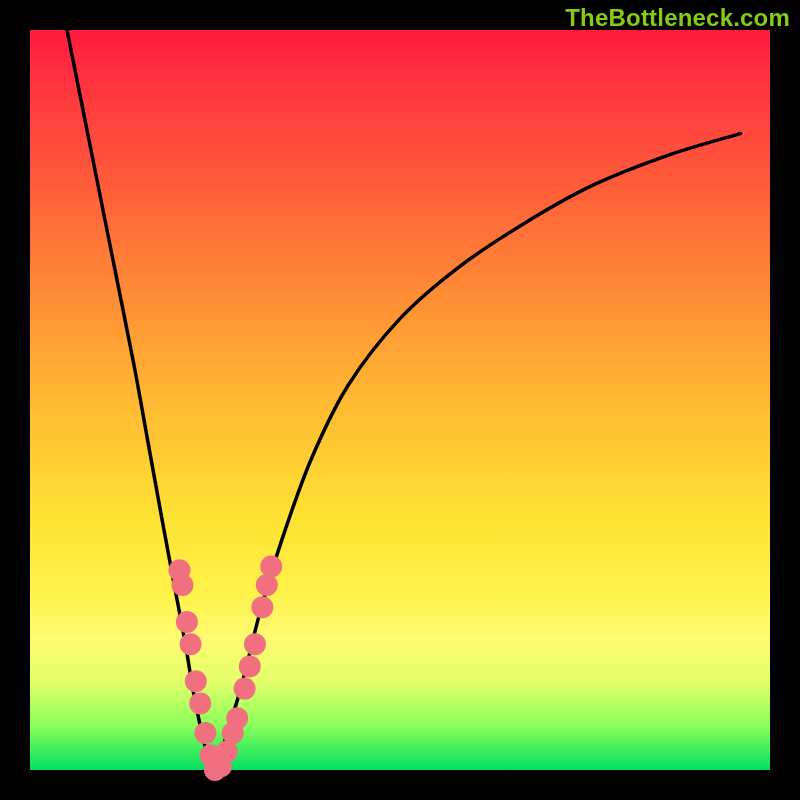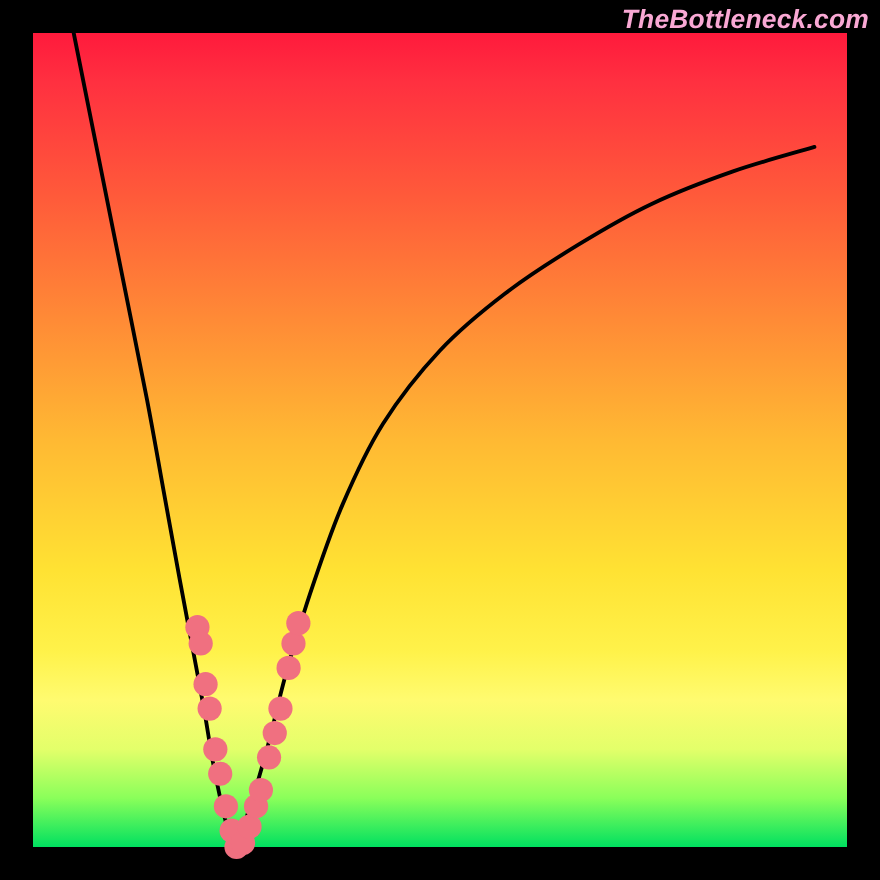--- a/index.html
+++ b/index.html
@@ -39,24 +39,23 @@
     width: 740px;
     height: 740px;
     overflow: visible;
   }
   .watermark {
     position: absolute;
     top: 4px;
     right: 10px;
     font-size: 24px;
     font-weight: 600;
-    color: #f9a8d4;
+    color: #84cc16;
     font-family: Arial, Helvetica, sans-serif;
     letter-spacing: 0.2px;
-    font-style: italic;
   }
 </style>
 </head>
 <body>
 
 <div class="frame">
   <svg viewBox="0 0 740 740">
     <path d="M 37 0 C 40.7 18.5, 51.800000000000004 74, 59.2 111 C 66.60000000000001 148, 74 185, 81.4 222 C 88.80000000000001 259, 97.43333333333334 300.9333333333333, 103.60000000000001 332.99999999999994 C 109.76666666666668 365.0666666666666, 113.46666666666667 387.26666666666665, 118.4 414.4 C 123.33333333333334 441.5333333333333, 128.88333333333333 472.3666666666666, 133.2 495.79999999999995 C 137.51666666666665 519.2333333333333, 140.60000000000002 535.2666666666667, 144.3 555 C 148 574.7333333333333, 152.31666666666666 596.9333333333334, 155.4 614.2 C 158.48333333333335 631.4666666666667, 160.33333333333334 645.0333333333333, 162.8 658.6 C 165.26666666666668 672.1666666666667, 167.73333333333335 684.5, 170.20000000000002 695.6 C 172.66666666666669 706.7, 175.13333333333333 717.8000000000001, 177.6 725.2 C 180.06666666666666 732.6, 183.76666666666665 737.5333333333333, 185 740" fill="none" stroke="#000000" stroke-width="3.5" stroke-linecap="round"></path>
     <path d="M 185 740 C 187.46666666666667 732.6, 194.86666666666667 711.6333333333333, 199.8 695.6 C 204.73333333333335 679.5666666666667, 209.66666666666666 662.3, 214.6 643.8 C 219.53333333333333 625.3, 223.23333333333335 606.8, 229.4 584.6 C 235.56666666666666 562.4000000000001, 242.9666666666667 536.5, 251.60000000000002 510.6 C 260.23333333333335 484.70000000000005, 270.1 455.1, 281.2 429.2 C 292.29999999999995 403.29999999999995, 303.4 378.6333333333333, 318.2 355.2 C 333 331.76666666666665, 351.5 308.33333333333337, 370 288.6 C 388.5 268.8666666666667, 408.23333333333335 252.8333333333333, 429.2 236.79999999999995 C 450.16666666666663 220.76666666666662, 473.6 205.96666666666664, 495.8 192.39999999999998 C 518 178.83333333333331, 538.9666666666667 166.49999999999997, 562.4 155.39999999999998 C 585.8333333333333 144.29999999999998, 611.7333333333333 134.4333333333334, 636.4 125.80000000000007 C 661.0666666666666 117.16666666666674, 698.0666666666666 107.30000000000003, 710.4 103.60000000000002" fill="none" stroke="#000000" stroke-width="3.5" stroke-linecap="round"></path>
     <g>

